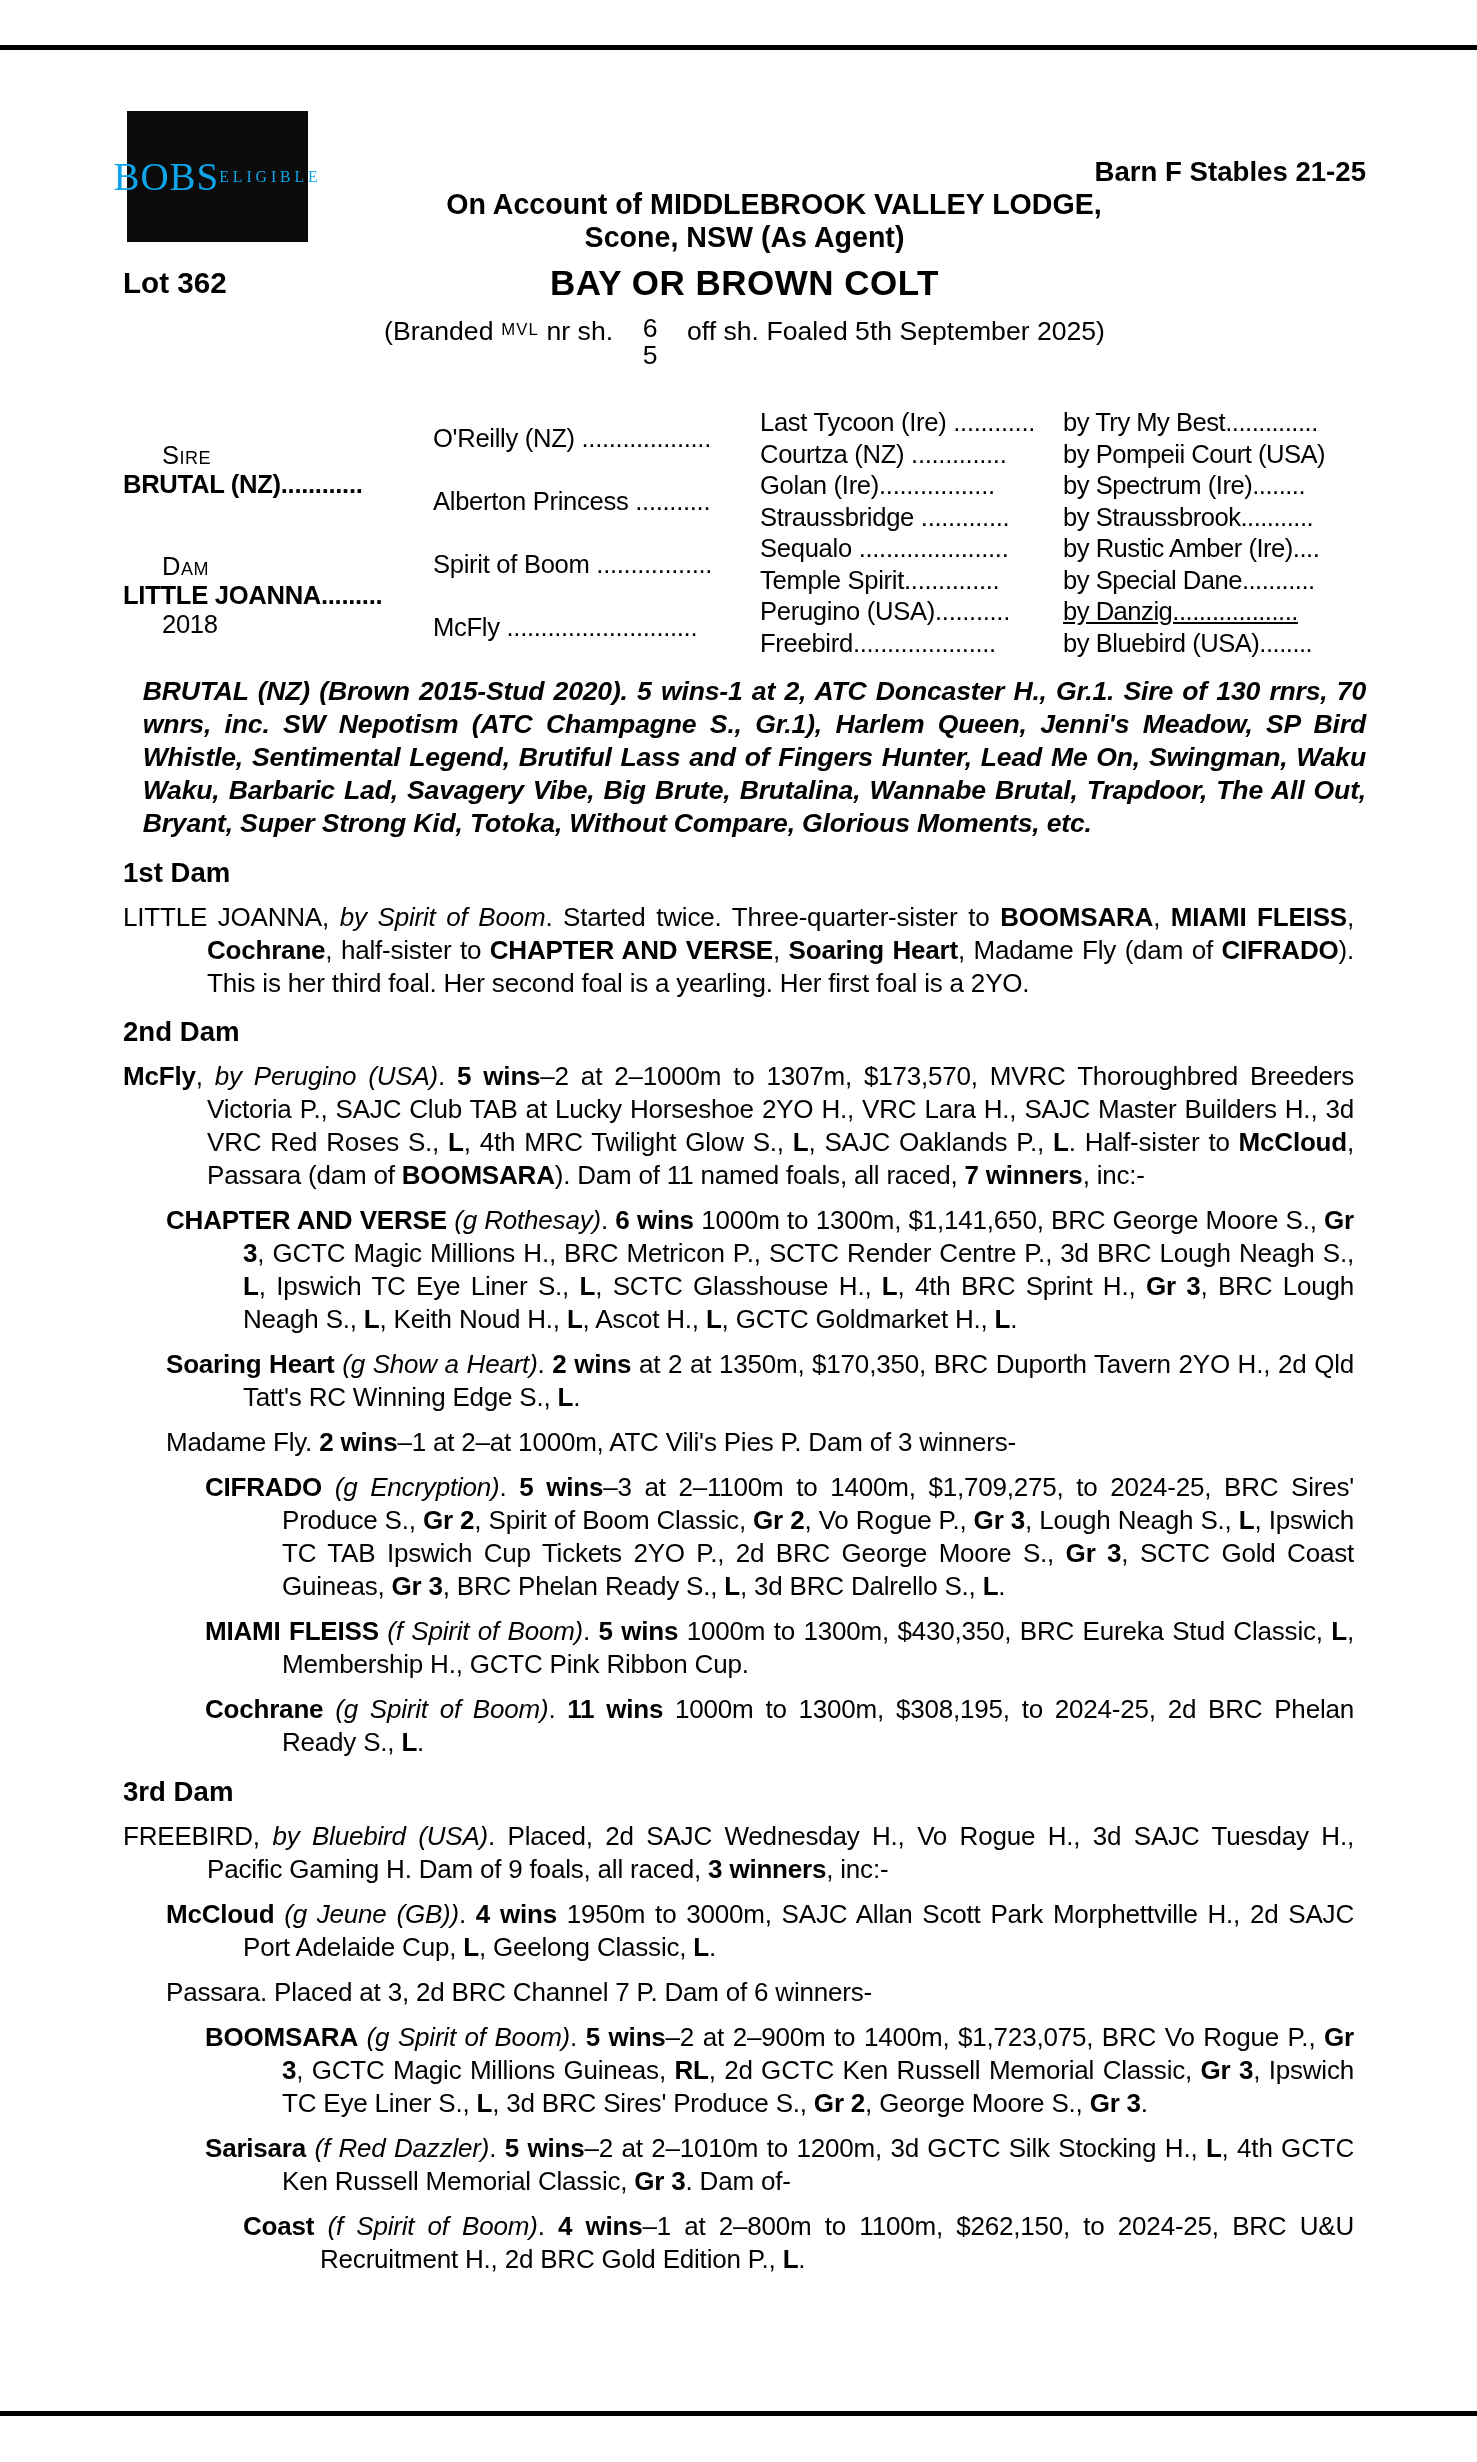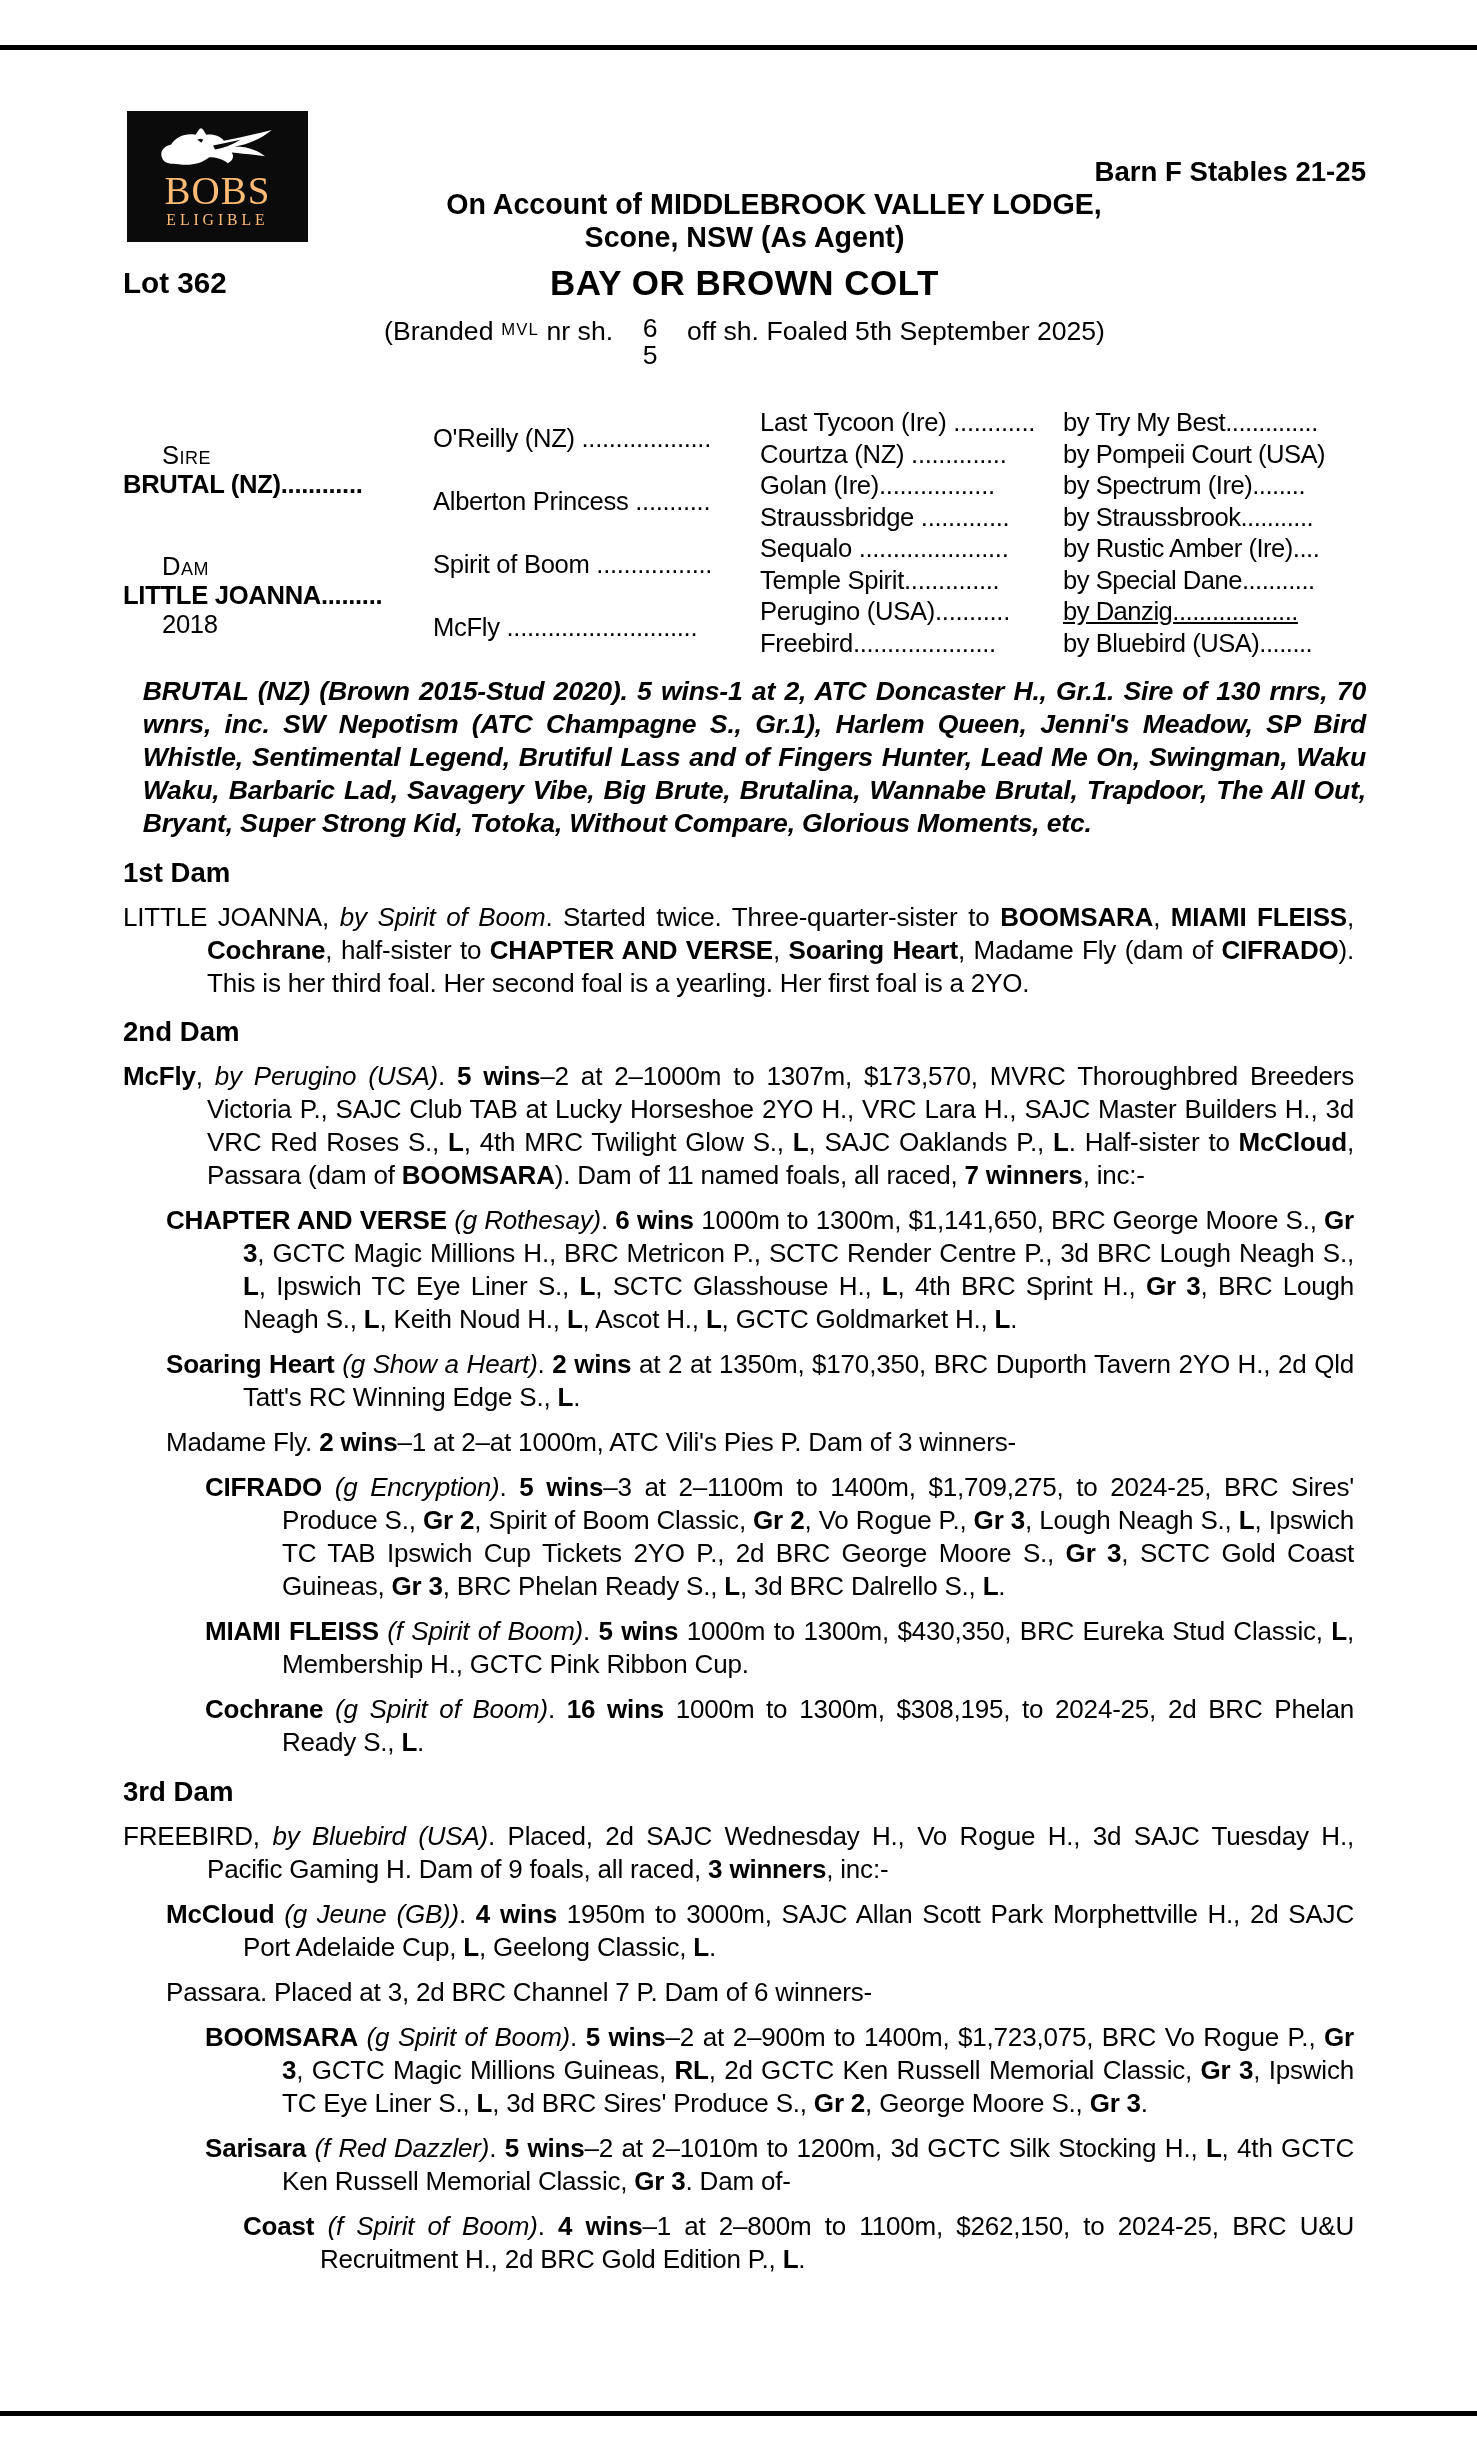--- a/index.html
+++ b/index.html
@@ -4,21 +4,21 @@
 <style>
   html,body{margin:0;padding:0;background:#ffffff;}
   .page{position:relative;width:1478px;height:2463px;background:#ffffff;color:#000;
         font-family:"Liberation Sans","DejaVu Sans",sans-serif;overflow:hidden;}
   .rule{position:absolute;left:0;width:1478px;height:4.9px;background:#000;}
   .rule-top{top:45px;}
   .rule-bottom{top:2411px;}
 
   
   .logo{position:absolute;left:127px;top:111px;width:181px;height:131px;background:#0b0b0b;
-        display:flex;flex-direction:column;align-items:center;justify-content:center;color:#fdba74;}
+        display:flex;flex-direction:row;align-items:center;justify-content:center;color:#0ea5e9;}
   .logo svg{display:block;margin-top:2px;}
   .logo-bobs{font-family:"Liberation Serif","DejaVu Serif",serif;font-size:39px;line-height:39px;letter-spacing:1px;}
   .logo-eligible{font-family:"Liberation Serif","DejaVu Serif",serif;font-size:15.8px;line-height:17.7px;letter-spacing:3.9px;margin-top:1px;}
 
   .content{position:absolute;left:123px;top:156px;width:1243px;}
   .b{font-weight:bold;}
   .i{font-style:italic;}
 
   .barn{text-align:right;font-weight:bold;font-size:27.6px;line-height:31.5px;}
   .account{text-align:center;font-weight:bold;font-size:28.6px;line-height:33px;padding-left:59px;}
@@ -129,21 +129,21 @@
     <div id="dam-sections">
         <div class="dam-heading">1st Dam</div>
         <p class="entry ind0"><span>LITTLE JOANNA, </span><span class="i">by Spirit of Boom</span><span>. Started twice. Three-quarter-sister to </span><span class="b">BOOMSARA</span><span>, </span><span class="b">MIAMI FLEISS</span><span>, </span><span class="b">Cochrane</span><span>, half-sister to </span><span class="b">CHAPTER AND VERSE</span><span>, </span><span class="b">Soaring Heart</span><span>, Madame Fly (dam of </span><span class="b">CIFRADO</span><span>). This is her third foal. Her second foal is a yearling. Her first foal is a 2YO.</span></p>
         <div class="dam-heading">2nd Dam</div>
         <p class="entry ind0"><span class="b">McFly</span><span>, </span><span class="i">by Perugino (USA)</span><span>. </span><span class="b">5 wins</span><span>–2 at 2–1000m to 1307m, $173,570, MVRC Thoroughbred Breeders Victoria P., SAJC Club TAB at Lucky Horseshoe 2YO H., VRC Lara H., SAJC Master Builders H., 3d VRC Red Roses S., </span><span class="b">L</span><span>, 4th MRC Twilight Glow S., </span><span class="b">L</span><span>, SAJC Oaklands P., </span><span class="b">L</span><span>. Half-sister to </span><span class="b">McCloud</span><span>, Passara (dam of </span><span class="b">BOOMSARA</span><span>). Dam of 11 named foals, all raced, </span><span class="b">7 winners</span><span>, inc:-</span></p>
         <p class="entry ind1"><span class="b">CHAPTER AND VERSE</span><span> </span><span class="i">(g Rothesay)</span><span>. </span><span class="b">6 wins</span><span> 1000m to 1300m, $1,141,650, BRC George Moore S., </span><span class="b">Gr 3</span><span>, GCTC Magic Millions H., BRC Metricon P., SCTC Render Centre P., 3d BRC Lough Neagh S., </span><span class="b">L</span><span>, Ipswich TC Eye Liner S., </span><span class="b">L</span><span>, SCTC Glasshouse H., </span><span class="b">L</span><span>, 4th BRC Sprint H., </span><span class="b">Gr 3</span><span>, BRC Lough Neagh S., </span><span class="b">L</span><span>, Keith Noud H., </span><span class="b">L</span><span>, Ascot H., </span><span class="b">L</span><span>, GCTC Goldmarket H., </span><span class="b">L</span><span>.</span></p>
         <p class="entry ind1"><span class="b">Soaring Heart</span><span> </span><span class="i">(g Show a Heart)</span><span>. </span><span class="b">2 wins</span><span> at 2 at 1350m, $170,350, BRC Duporth Tavern 2YO H., 2d Qld Tatt's RC Winning Edge S., </span><span class="b">L</span><span>.</span></p>
         <p class="entry ind1"><span>Madame Fly. </span><span class="b">2 wins</span><span>–1 at 2–at 1000m, ATC Vili's Pies P. Dam of 3 winners-</span></p>
         <p class="entry ind2"><span class="b">CIFRADO</span><span> </span><span class="i">(g Encryption)</span><span>. </span><span class="b">5 wins</span><span>–3 at 2–1100m to 1400m, $1,709,275, to 2024-25, BRC Sires' Produce S., </span><span class="b">Gr 2</span><span>, Spirit of Boom Classic, </span><span class="b">Gr 2</span><span>, Vo Rogue P., </span><span class="b">Gr 3</span><span>, Lough Neagh S., </span><span class="b">L</span><span>, Ipswich TC TAB Ipswich Cup Tickets 2YO P., 2d BRC George Moore S., </span><span class="b">Gr 3</span><span>, SCTC Gold Coast Guineas, </span><span class="b">Gr 3</span><span>, BRC Phelan Ready S., </span><span class="b">L</span><span>, 3d BRC Dalrello S., </span><span class="b">L</span><span>.</span></p>
         <p class="entry ind2"><span class="b">MIAMI FLEISS</span><span> </span><span class="i">(f Spirit of Boom)</span><span>. </span><span class="b">5 wins</span><span> 1000m to 1300m, $430,350, BRC Eureka Stud Classic, </span><span class="b">L</span><span>, Membership H., GCTC Pink Ribbon Cup.</span></p>
-        <p class="entry ind2"><span class="b">Cochrane</span><span> </span><span class="i">(g Spirit of Boom)</span><span>. </span><span class="b">16 wins</span><span> 1000m to 1300m, $308,195, to 2024-25, 2d BRC Phelan Ready S., </span><span class="b">L</span><span>.</span></p>
+        <p class="entry ind2"><span class="b">Cochrane</span><span> </span><span class="i">(g Spirit of Boom)</span><span>. </span><span class="b">11 wins</span><span> 1000m to 1300m, $308,195, to 2024-25, 2d BRC Phelan Ready S., </span><span class="b">L</span><span>.</span></p>
         <div class="dam-heading">3rd Dam</div>
         <p class="entry ind0"><span>FREEBIRD, </span><span class="i">by Bluebird (USA)</span><span>. Placed, 2d SAJC Wednesday H., Vo Rogue H., 3d SAJC Tuesday H., Pacific Gaming H. Dam of 9 foals, all raced, </span><span class="b">3 winners</span><span>, inc:-</span></p>
         <p class="entry ind1"><span class="b">McCloud</span><span> </span><span class="i">(g Jeune (GB))</span><span>. </span><span class="b">4 wins</span><span> 1950m to 3000m, SAJC Allan Scott Park Morphettville H., 2d SAJC Port Adelaide Cup, </span><span class="b">L</span><span>, Geelong Classic, </span><span class="b">L</span><span>.</span></p>
         <p class="entry ind1"><span>Passara. Placed at 3, 2d BRC Channel 7 P. Dam of 6 winners-</span></p>
         <p class="entry ind2"><span class="b">BOOMSARA</span><span> </span><span class="i">(g Spirit of Boom)</span><span>. </span><span class="b">5 wins</span><span>–2 at 2–900m to 1400m, $1,723,075, BRC Vo Rogue P., </span><span class="b">Gr 3</span><span>, GCTC Magic Millions Guineas, </span><span class="b">RL</span><span>, 2d GCTC Ken Russell Memorial Classic, </span><span class="b">Gr 3</span><span>, Ipswich TC Eye Liner S., </span><span class="b">L</span><span>, 3d BRC Sires' Produce S., </span><span class="b">Gr 2</span><span>, George Moore S., </span><span class="b">Gr 3</span><span>.</span></p>
         <p class="entry ind2"><span class="b">Sarisara</span><span> </span><span class="i">(f Red Dazzler)</span><span>. </span><span class="b">5 wins</span><span>–2 at 2–1010m to 1200m, 3d GCTC Silk Stocking H., </span><span class="b">L</span><span>, 4th GCTC Ken Russell Memorial Classic, </span><span class="b">Gr 3</span><span>. Dam of-</span></p>
         <p class="entry ind3"><span class="b">Coast</span><span> </span><span class="i">(f Spirit of Boom)</span><span>. </span><span class="b">4 wins</span><span>–1 at 2–800m to 1100m, $262,150, to 2024-25, BRC U&amp;U Recruitment H., 2d BRC Gold Edition P., </span><span class="b">L</span><span>.</span></p>
       </div>
   </div>
 

